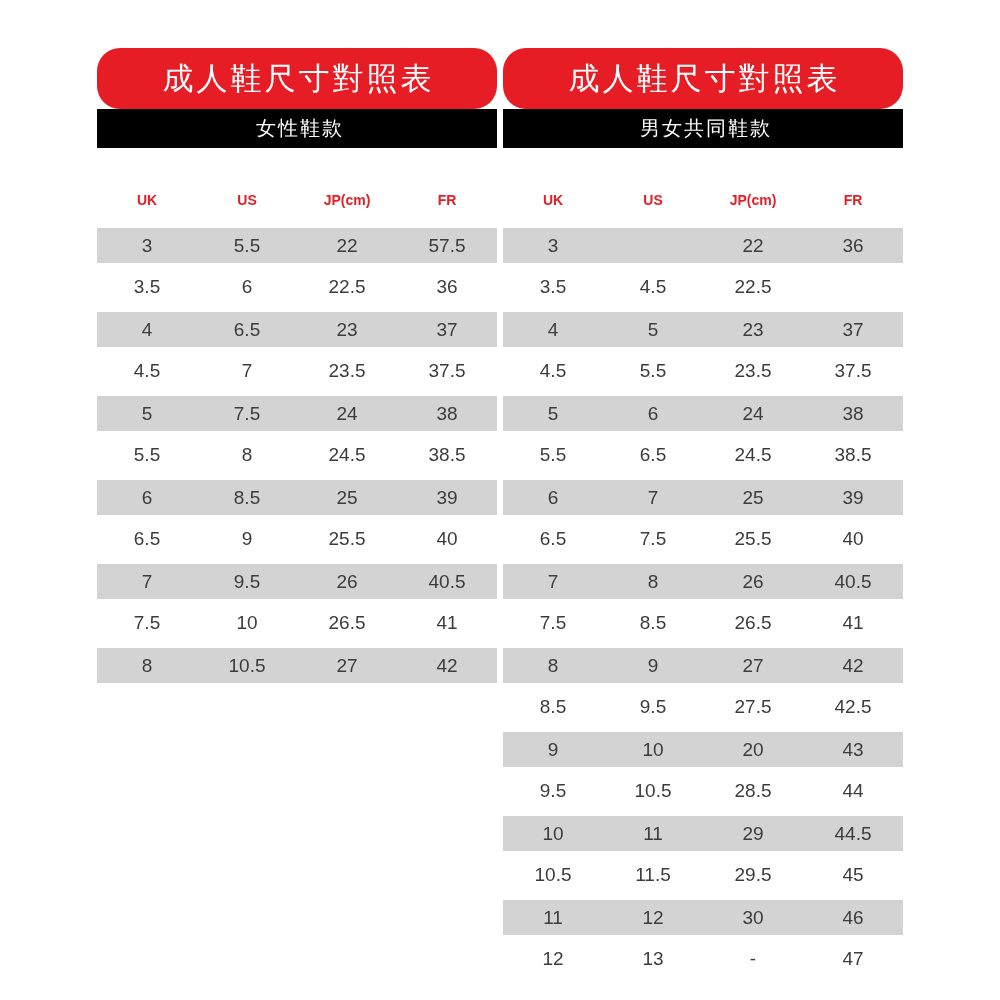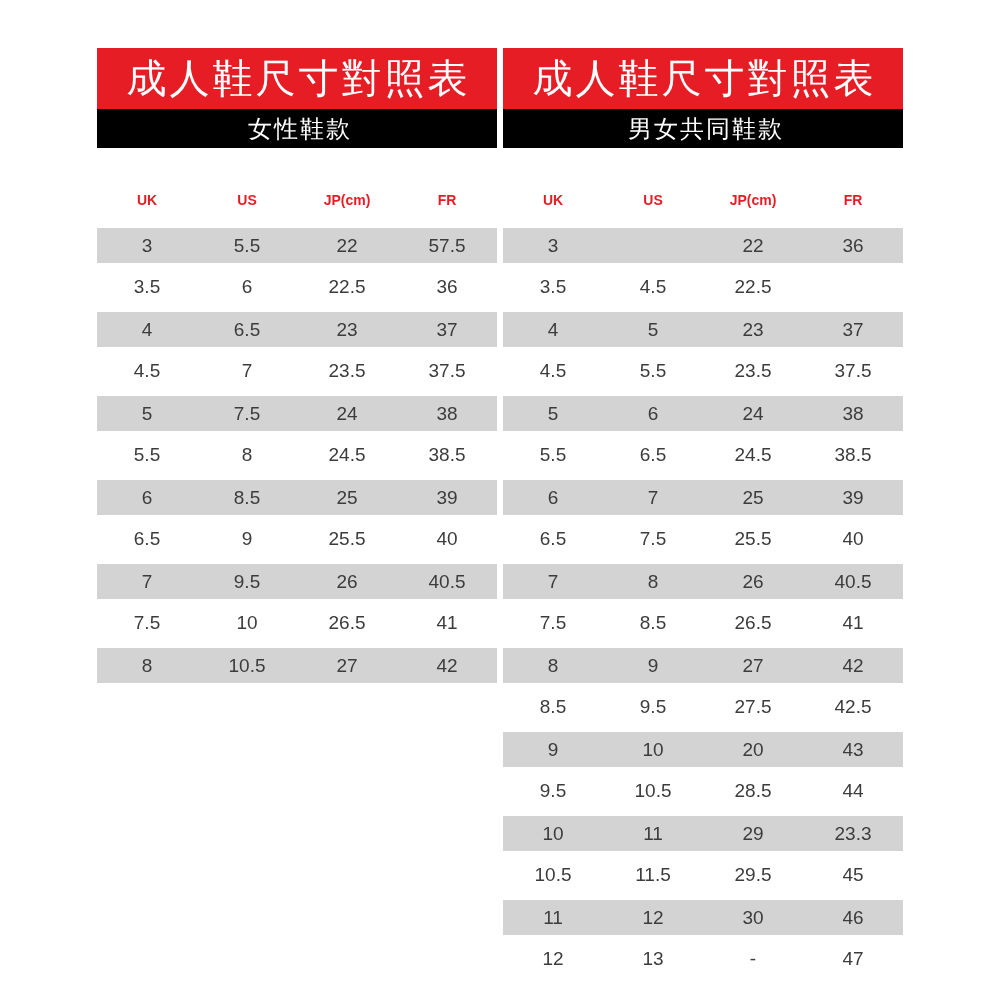--- a/index.html
+++ b/index.html
@@ -20,34 +20,35 @@
   .size-table {
     width: 400px;
   }
   .title-bar {
     height: 61px;
     background: var(--title-bg, #e71d26);
     color: var(--title-text, #ffffff);
     display: flex;
     align-items: center;
     justify-content: center;
-    font-size: 40px;
+    font-size: 31px;
     letter-spacing: 3px;
     padding-left: 3px;
     box-sizing: border-box;
     font-weight: 400;
+    border-radius: 23px;
   }
   .subtitle-bar {
     height: 39px;
     background: var(--subtitle-bg, #000000);
     color: var(--title-text, #ffffff);
     display: flex;
     align-items: center;
     justify-content: center;
-    font-size: 24px;
+    font-size: 20px;
     letter-spacing: 2px;
     padding-left: 6px;
     box-sizing: border-box;
   }
   .col-header-row {
     height: 48px;
     display: flex;
     align-items: center;
     margin-top: 28px;
   }
@@ -252,21 +253,21 @@
         <div class="data-row">
           <div class="cell">9.5</div>
           <div class="cell">10.5</div>
           <div class="cell">28.5</div>
           <div class="cell">44</div>
         </div>
         <div class="data-row striped">
           <div class="cell">10</div>
           <div class="cell">11</div>
           <div class="cell">29</div>
-          <div class="cell">23.3</div>
+          <div class="cell">44.5</div>
         </div>
         <div class="data-row">
           <div class="cell">10.5</div>
           <div class="cell">11.5</div>
           <div class="cell">29.5</div>
           <div class="cell">45</div>
         </div>
         <div class="data-row striped">
           <div class="cell">11</div>
           <div class="cell">12</div>

